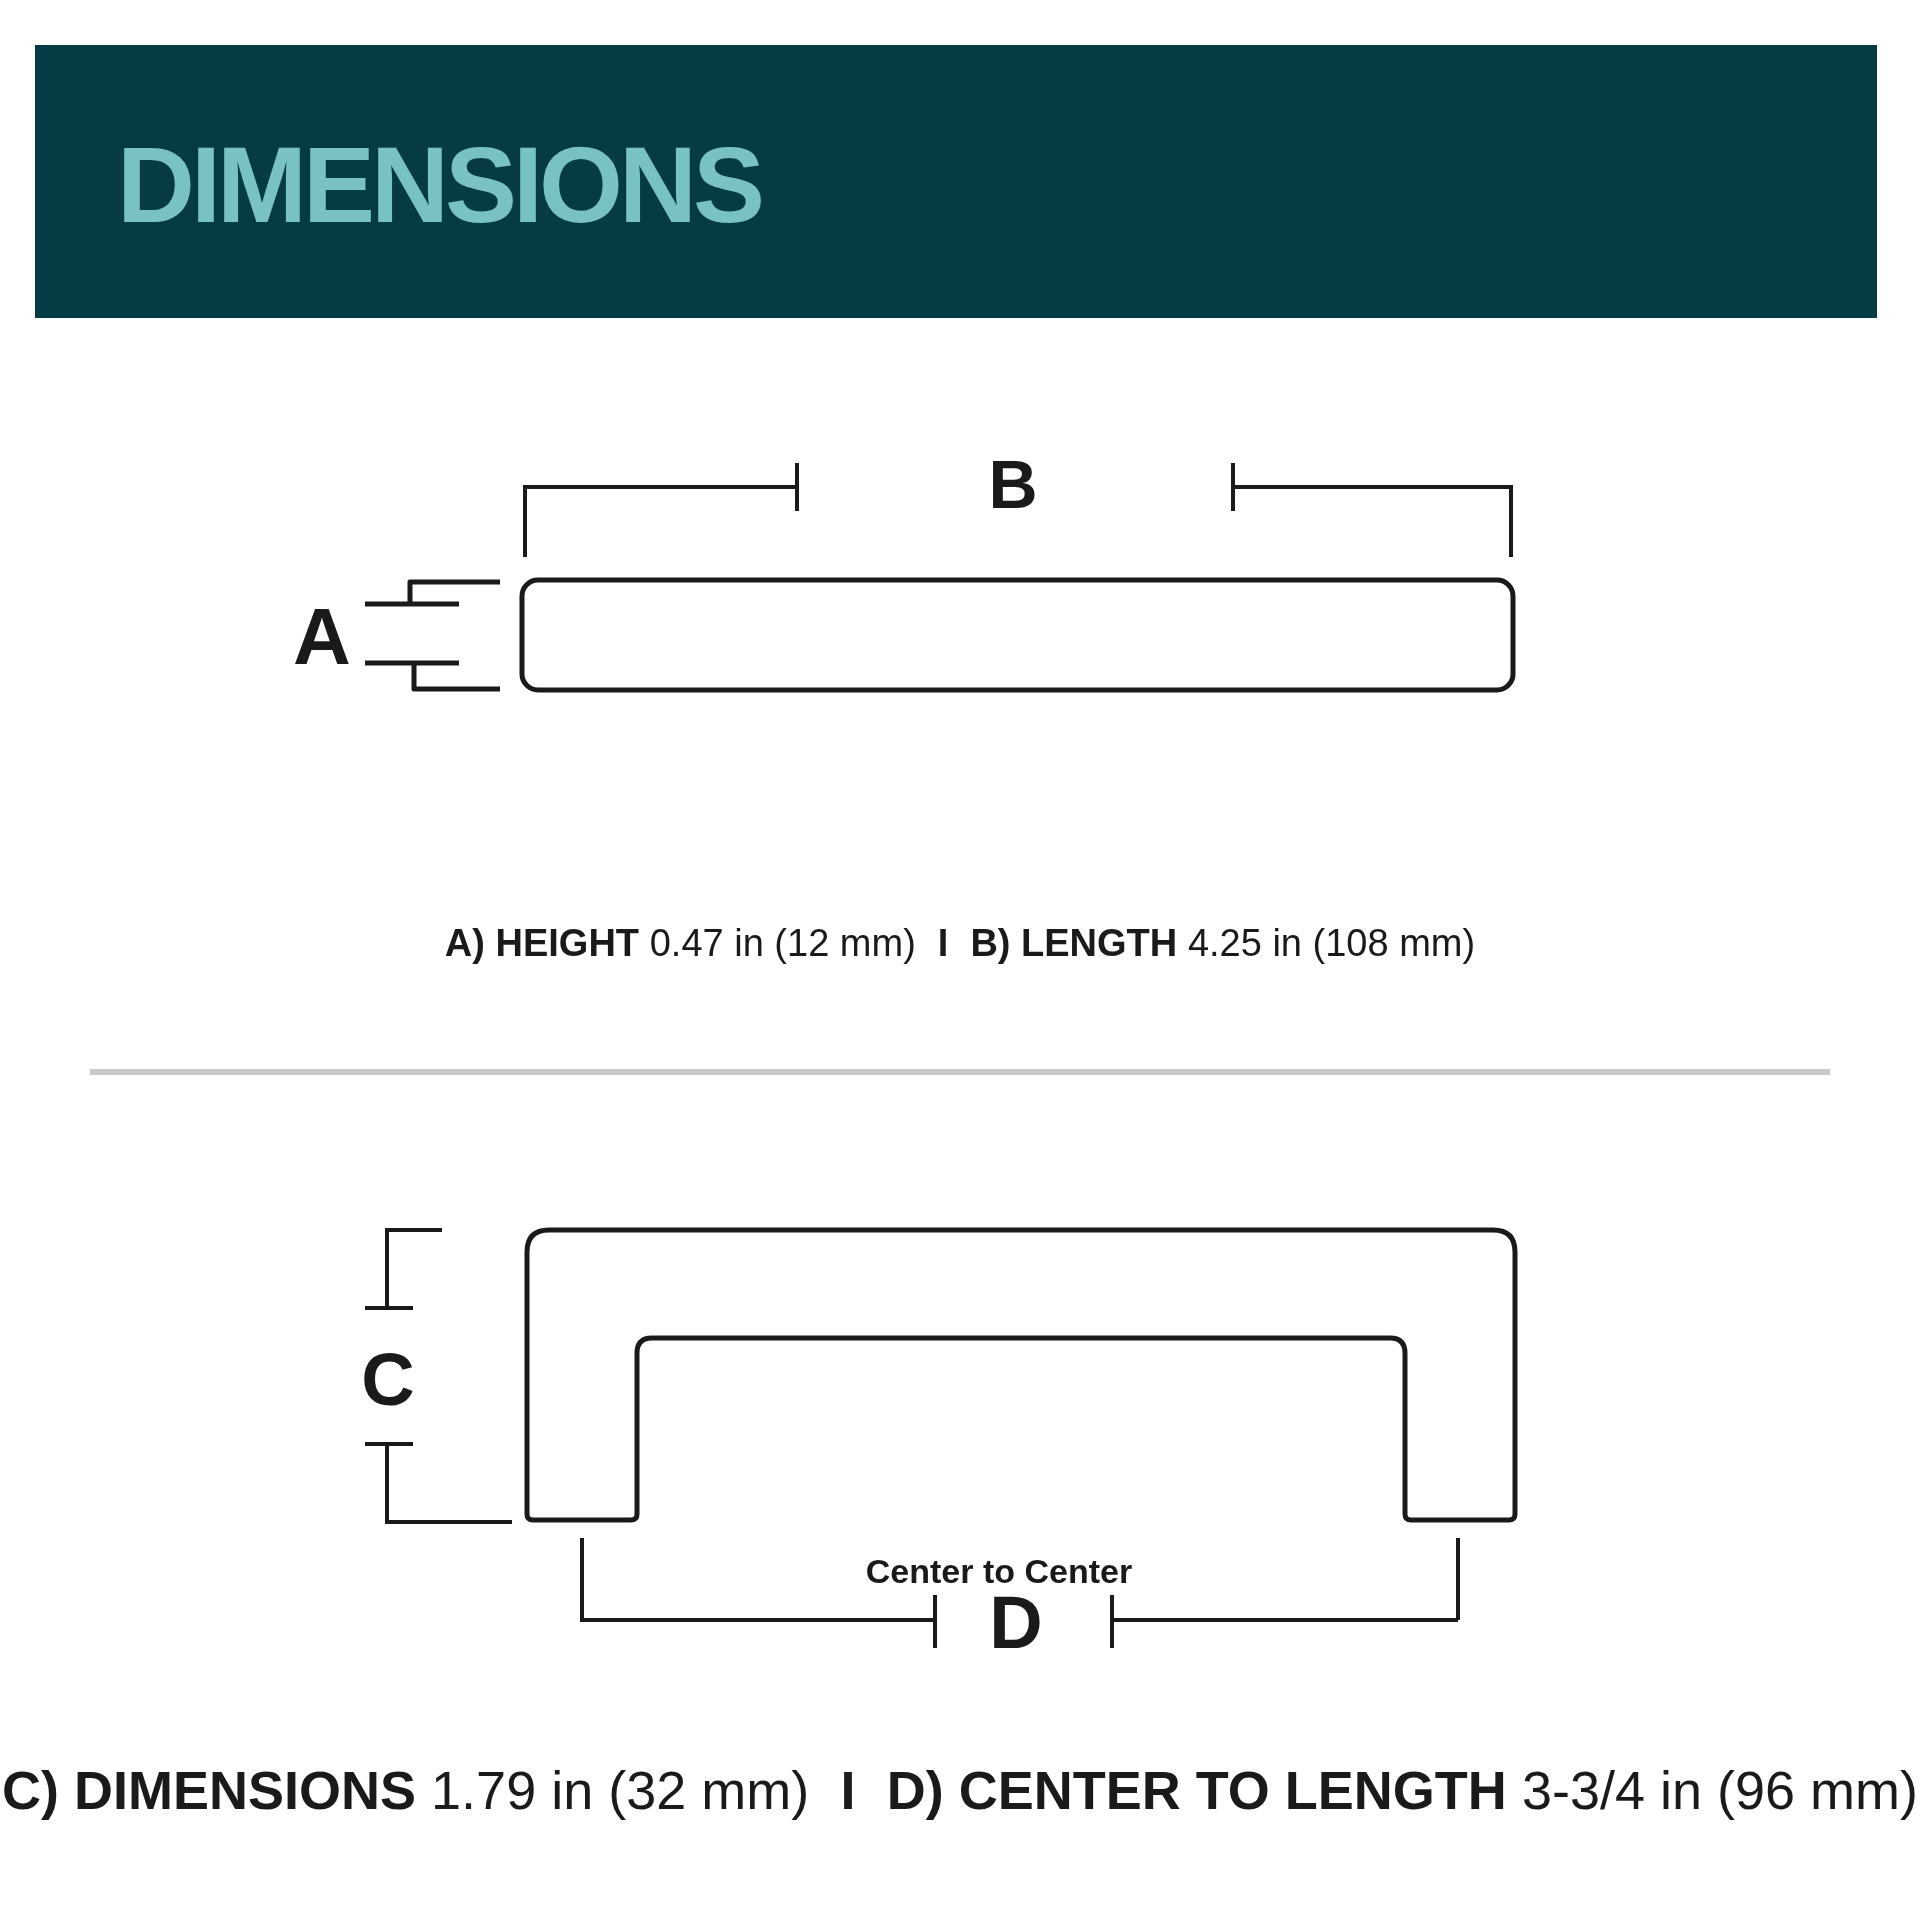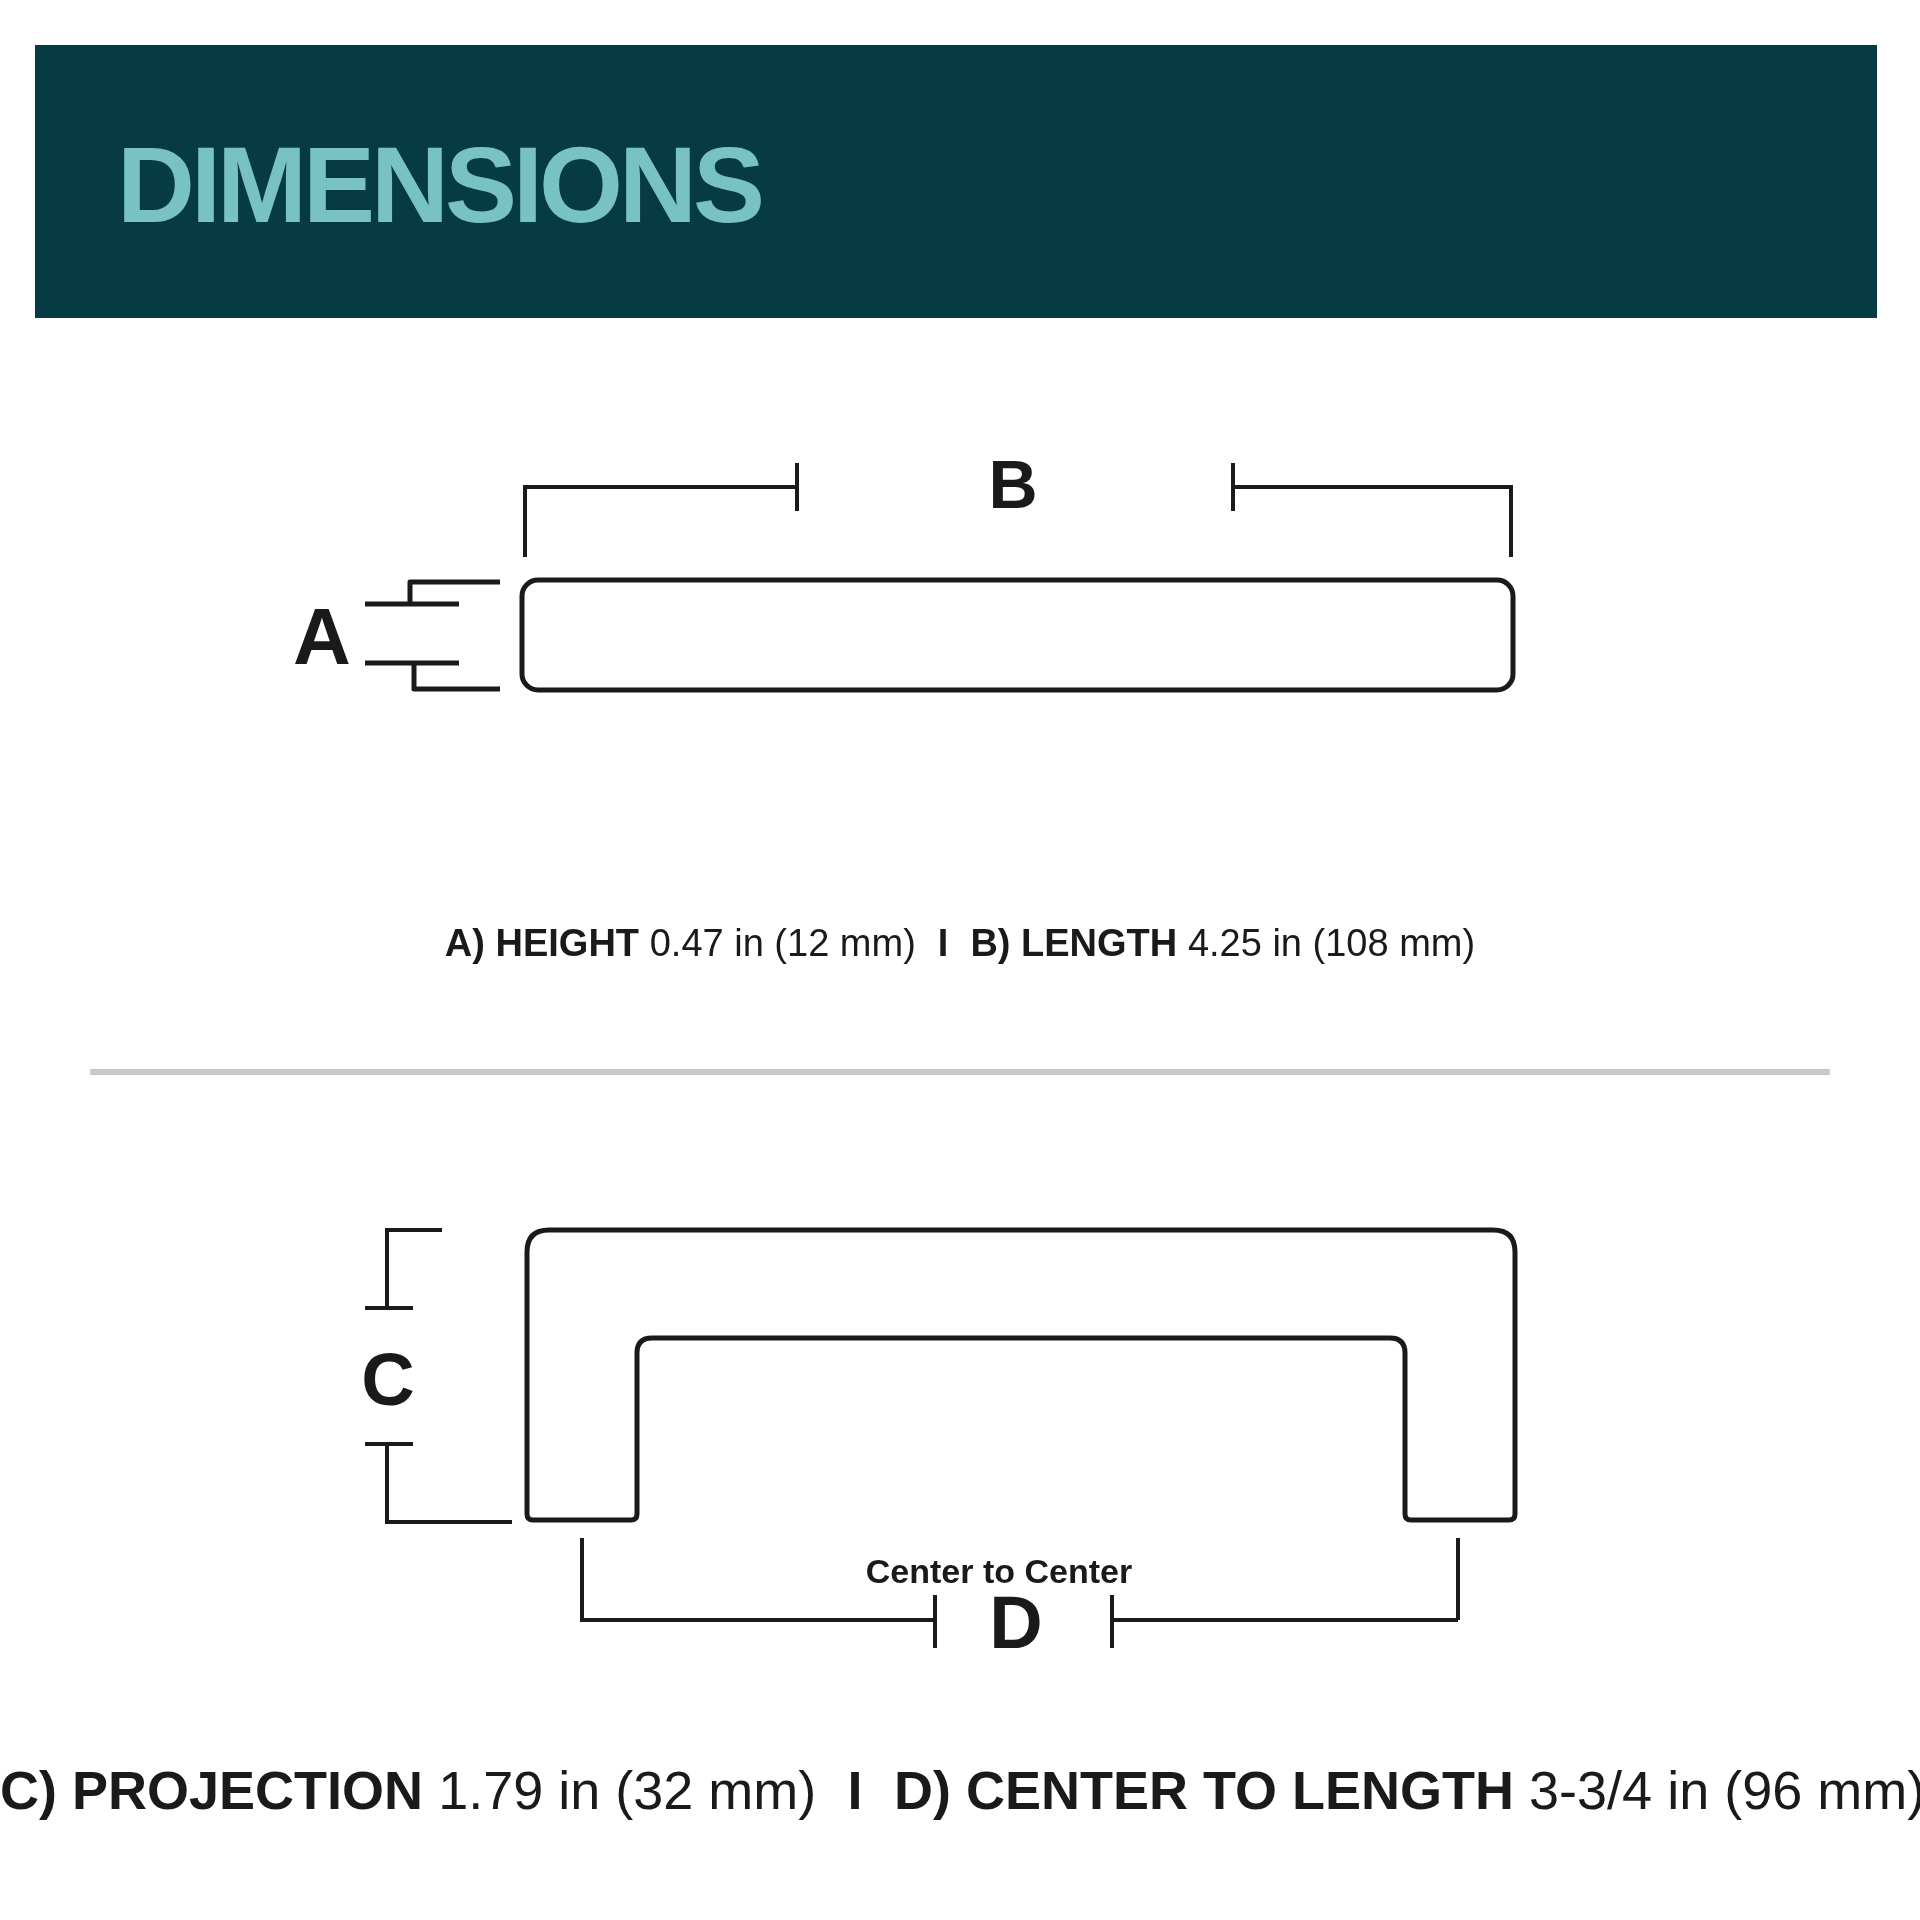--- a/index.html
+++ b/index.html
@@ -71,16 +71,16 @@
   <div class="dim-letter" style="left:1013px;top:484px;font-size:68px;">B</div>
   <div class="dim-letter" style="left:388px;top:1380px;">C</div>
   <div class="dim-letter" style="left:1016px;top:1623px;">D</div>
   <div class="ctc-label" style="left:999px;top:1547px;margin-top:24px;">Center to Center</div>
 
   <div class="spec-row row1">
     <span class="lbl">A) HEIGHT</span><span class="val">0.47 in (12 mm)</span><span class="sep">I</span><span class="lbl">B) LENGTH</span><span class="val">4.25 in (108 mm)</span>
   </div>
 
   <div class="spec-row row2">
-    <span class="lbl">C) PROJECTION</span><span class="val">1.79 in (32 mm)</span><span class="sep">I</span><span class="lbl">D) CENTER TO LENGTH</span><span class="val">3-3/4 in (96 mm)</span>
+    <span class="lbl">C) DIMENSIONS</span><span class="val">1.79 in (32 mm)</span><span class="sep">I</span><span class="lbl">D) CENTER TO LENGTH</span><span class="val">3-3/4 in (96 mm)</span>
   </div>
 
 </div>
 
 </body></html>

